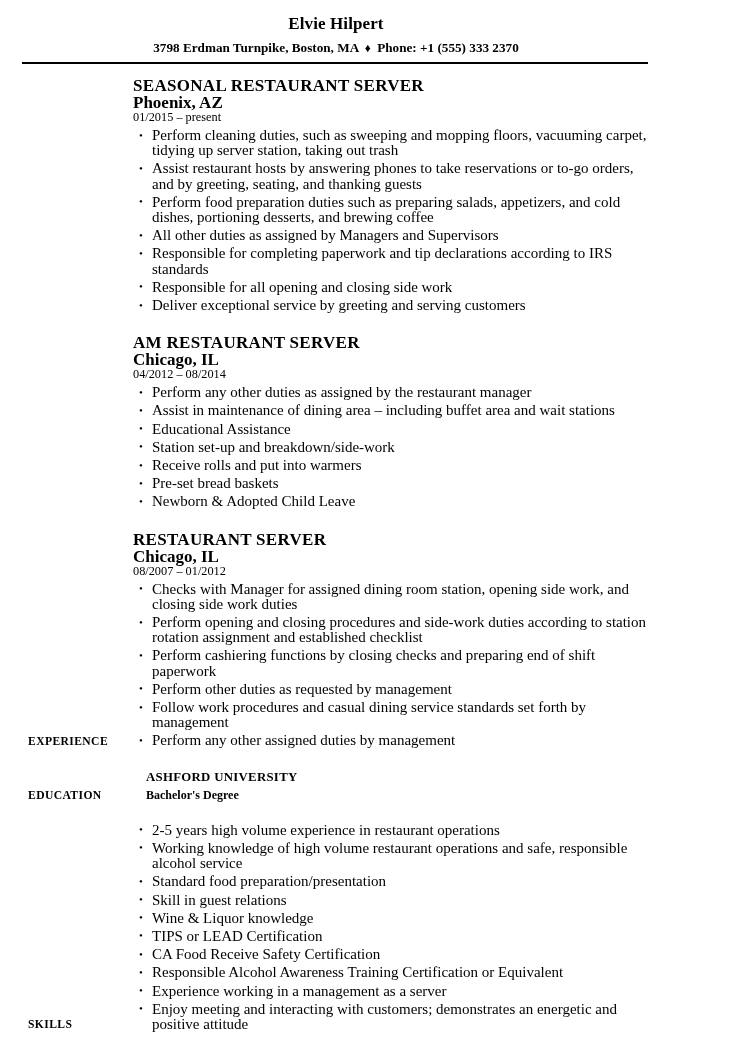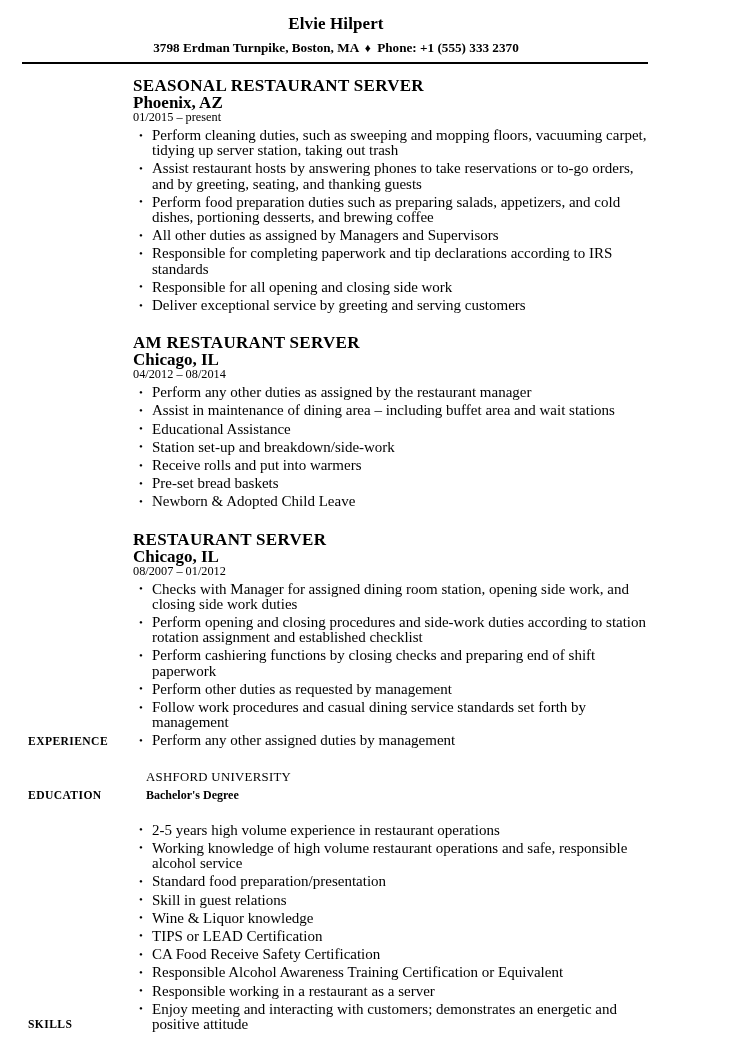--- a/index.html
+++ b/index.html
@@ -113,21 +113,21 @@
     content: "\2022";
     position: absolute;
     left: 6px;
     top: -0.5px;
     font-size: 11px;
     line-height: 15.2px;
   }
 
   
   .edu-school {
-    font-weight: normal;
+    font-weight: bold;
     font-size: 12.8px;
     letter-spacing: 0.3px;
     line-height: 15px;
   }
   .edu-degree {
     font-weight: bold;
     font-size: 12px;
     line-height: 15px;
     margin-top: 3px;
   }
@@ -215,19 +215,19 @@
     <div class="section-body">
       <ul class="bullets skills-list">
         <li>2-5 years high volume experience in restaurant operations</li>
         <li>Working knowledge of high volume restaurant operations and safe, responsible alcohol service</li>
         <li>Standard food preparation/presentation</li>
         <li>Skill in guest relations</li>
         <li>Wine &amp; Liquor knowledge</li>
         <li>TIPS or LEAD Certification</li>
         <li>CA Food Receive Safety Certification</li>
         <li>Responsible Alcohol Awareness Training Certification or Equivalent</li>
-        <li>Responsible working in a restaurant as a server</li>
+        <li>Experience working in a management as a server</li>
         <li>Enjoy meeting and interacting with customers; demonstrates an energetic and positive attitude</li>
       </ul>
     </div>
   </div>
 
 </div>
 
 </body></html>

